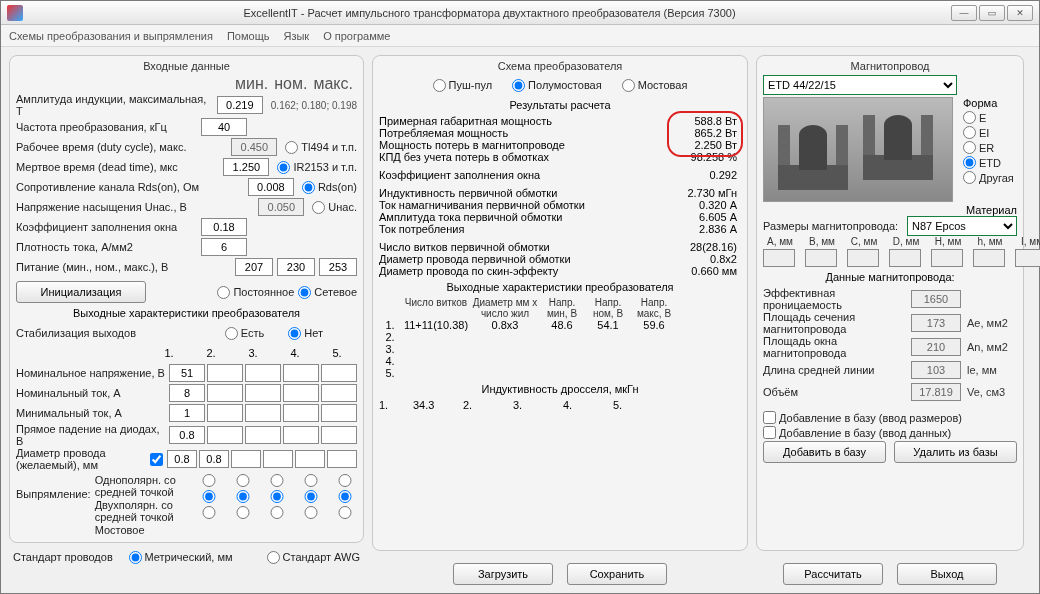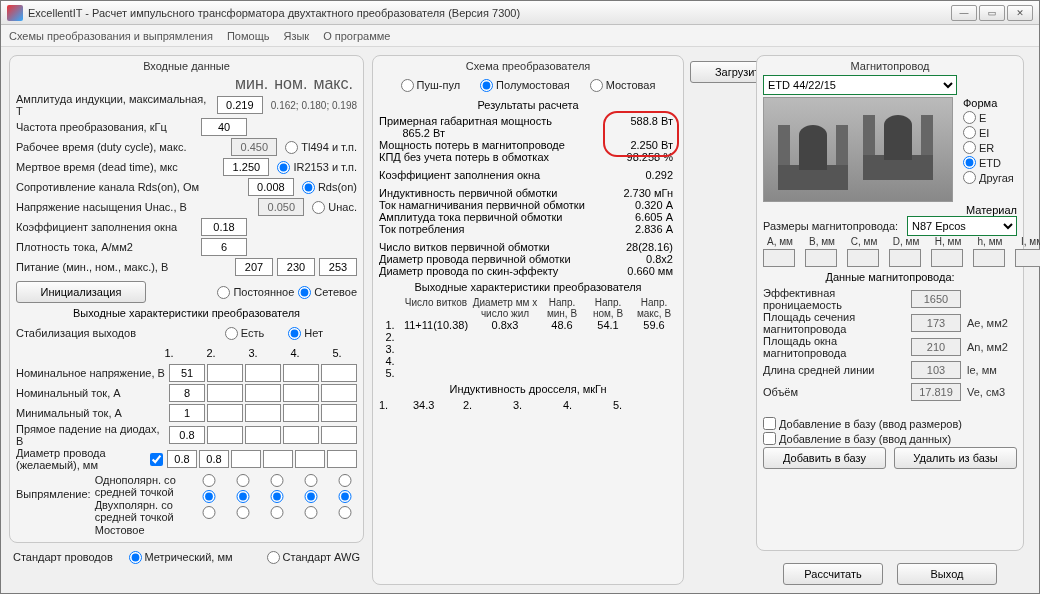--- a/index.html
+++ b/index.html
@@ -1,28 +1,28 @@
 <!DOCTYPE html>
 <html><head>
 <meta charset="utf-8">
 <style>
 * { box-sizing: border-box; margin: 0; padding: 0; }
 body { font-family: Tahoma, sans-serif; font-size: 11px; color: #000; background: #e8e8e8; }
 .window { width: 1040px; height: 594px; background: #f0f0f0; border: 1px solid #7a7a7a; position: relative; }
 .titlebar { height: 24px; background: linear-gradient(#fdfdfd,#e6e6e6); border-bottom: 1px solid #c0c0c0; display: flex; align-items: center; padding: 0 6px; }
 .titlebar .icon { width: 16px; height: 16px; margin-right: 5px; background: linear-gradient(135deg,#e33,#3af); border-radius: 2px; }
-.titlebar .title { flex: 1; color: #333; }
+.titlebar .title { flex: 1; color: #333; text-align: center; }
 .wbtns { display: flex; gap: 2px; }
 .wbtn { width: 26px; height: 16px; border: 1px solid #999; background: linear-gradient(#fdfdfd,#e4e4e4); border-radius: 2px; font-size: 9px; text-align: center; line-height: 14px; color: #555; }
 .menubar { height: 22px; display: flex; align-items: center; padding: 0 8px; gap: 14px; color: #555; background: #f4f4f4; border-bottom: 1px solid #d8d8d8; }
 .content { display: flex; padding: 8px; gap: 8px; height: calc(100% - 46px); }
 .panel { border: 1px solid #c8c8c8; border-radius: 8px; background: #f4f4f4; padding: 4px 6px 6px 6px; }
 .panel-title { text-align: center; color: #333; margin-bottom: 3px; }
 .col1 { width: 355px; display: flex; flex-direction: column; gap: 4px; }
-.col2 { width: 376px; display: flex; flex-direction: row; gap: 6px; }
+.col2 { width: 376px; display: flex; flex-direction: column; gap: 6px; }
 .col3 { width: 268px; display: flex; flex-direction: column; gap: 6px; }
 .row { display: flex; align-items: center; gap: 4px; min-height: 20px; }
 .lbl { flex: 1; color: #222; }
 input[type=text] { height: 18px; border: 1px solid #888; background: #fff; text-align: center; font-size: 11px; padding: 0 2px; }
 input[type=text].dis { background: #eee; color: #666; }
 .inp40 { width: 46px; }
 .inp36 { width: 38px; }
 .hdr-mini { display: flex; justify-content: flex-end; gap: 6px; color: #555; font-size: 16px; padding-right: 4px; }
 .btn { height: 22px; border: 1px solid #888; background: linear-gradient(#fdfdfd,#e5e5e5); border-radius: 3px; padding: 0 10px; font-size: 11px; cursor: pointer; }
 .radio, .chk { display: inline-flex; align-items: center; gap: 3px; color: #222; }
@@ -287,20 +287,21 @@
               <span>Мостовая</span>
             </label>
         </div>
         <div class="sec-title">Результаты расчета</div>
         <div style="position:relative">
           <div class="res-row">
               <span class="res-lbl">Примерная габаритная мощность</span>
               <span class="res-val">588.8 Вт</span>
             </div>
           <div class="res-row">
+              <span class="res-lbl">Потребляемая мощность</span>
               <span class="res-val">865.2 Вт</span>
             </div>
           <div class="res-row">
               <span class="res-lbl">Мощность потерь в магнитопроводе</span>
               <span class="res-val">2.250 Вт</span>
             </div>
           <div style="position:absolute;right:-2px;top:-4px;width:76px;height:46px;border:2px solid #d22;border-radius:14px"></div>
         </div>
         <div class="res-row">
             <span class="res-lbl">КПД без учета потерь в обмотках</span>
@@ -493,21 +494,21 @@
         <div class="mrow">
             <span class="mlbl">Длина средней линии</span>
             <input type="text" class="mval dis" value="103" style="">
             <span class="munit">le, мм</span>
           </div>
         <div class="mrow">
             <span class="mlbl">Объём</span>
             <input type="text" class="mval dis" value="17.819" style="">
             <span class="munit">Ve, см3</span>
           </div>
-        <label class="chk" style="margin-top:14px">
+        <label class="chk" style="margin-top:8px">
             <input type="checkbox" style="">
             <span>Добавление в базу (ввод размеров)</span>
           </label><br>
         <label class="chk">
             <input type="checkbox" style="">
             <span>Добавление в базу (ввод данных)</span>
           </label>
         <div class="row" style="gap:8px">
           <button class="btn" style="flex:1">Добавить в базу</button>
           <button class="btn" style="flex:1">Удалить из базы</button>

